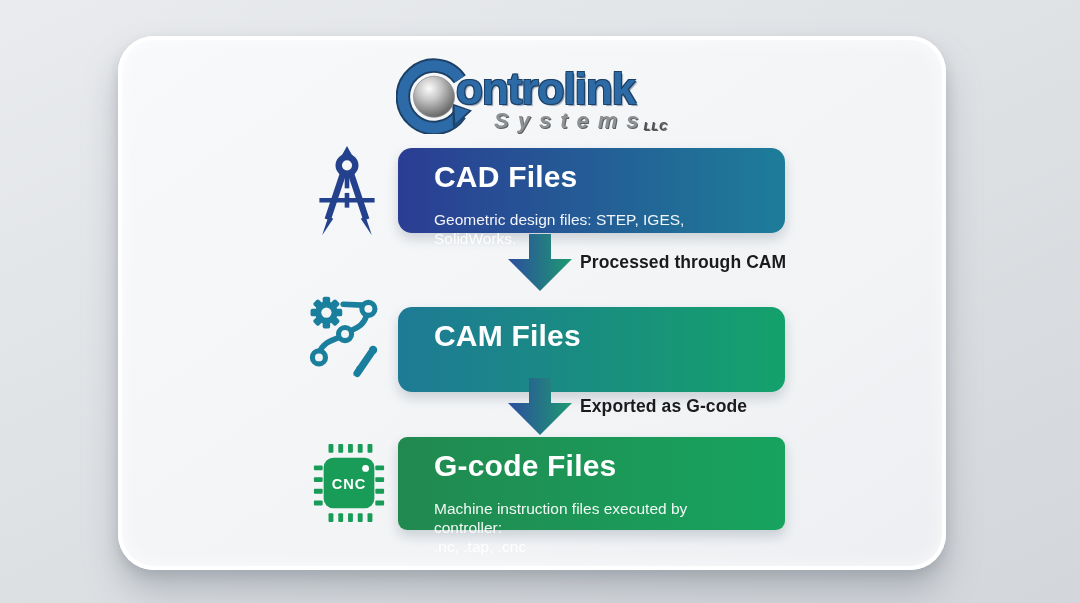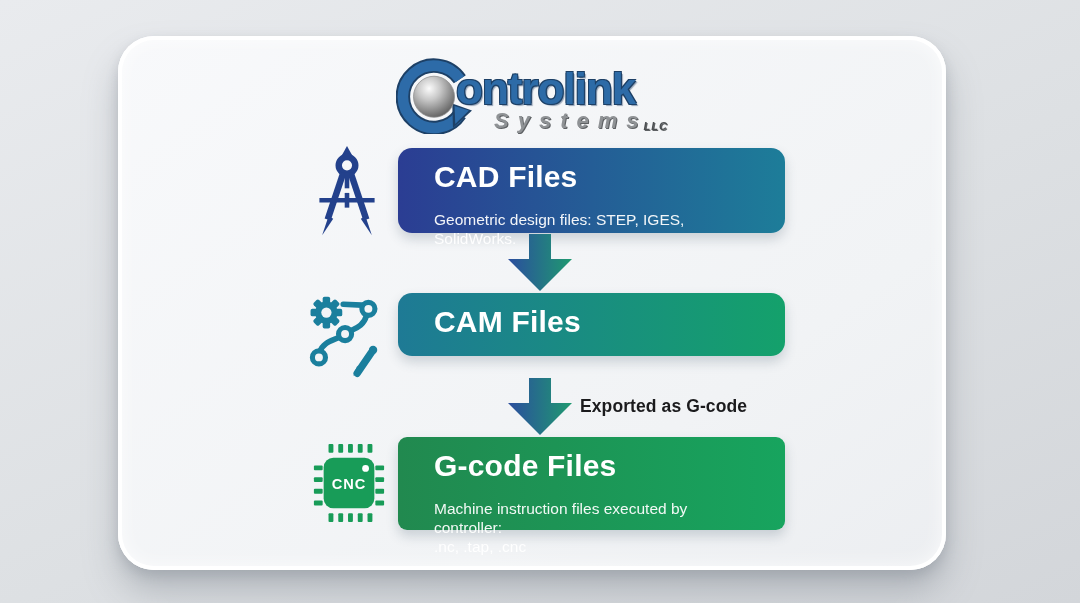--- a/index.html
+++ b/index.html
@@ -37,21 +37,21 @@
   }
   .llc { font-size:11px; letter-spacing:1px; color:#4c4f52; margin-left:-4px; padding-bottom:2px; font-weight:800; }
 
   
   .step {
     position:absolute; left:280px; width:387px; border-radius:14px;
     padding:12px 36px; color:#ffffff;
     box-shadow:0 6px 12px rgba(60,80,100,.22);
   }
   .step-cad   { top:112px; height:85px; background:linear-gradient(90deg,#2b3d93 0%,#1d7d99 100%); }
-  .step-cam   { top:257px; height:63px; background:linear-gradient(90deg,#1e7a95 0%,#14a16b 100%); }
+  .step-cam   { top:271px; height:85px; background:linear-gradient(90deg,#1e7a95 0%,#14a16b 100%); }
   .step-gcode { top:401px; height:93px; background:linear-gradient(90deg,#21894f 0%,#17a45e 100%);border-radius:9px; }
   .step-title { font-size:30px; font-weight:800; line-height:1.12; letter-spacing:.2px; }
   .step-sub   { font-size:15.5px; line-height:1.25; color:rgba(255,255,255,.94); margin-top:16px; }
 
   
   .icon-slot { position:absolute; display:flex; align-items:center; justify-content:flex-end; }
   .icon-compass { left:194px; top:110px; width:70px;  height:92px; }
   .icon-gear    { left:186px; top:256px; width:84px;  height:86px; }
   .icon-chip    { left:192px; top:402px; width:78px;  height:90px; }
   .icon-slot svg { width:100%; height:100%; }
@@ -123,20 +123,21 @@
       </svg>
     </div>
     <div class="step step-cad">
       <div class="step-title">CAD Files</div>
       <div class="step-sub">Geometric design files: STEP, IGES, SolidWorks.</div>
     </div>
 
     <svg class="connector-arrow arrow-1" viewBox="0 0 64 57">
       <path d="M21 0 H43 V25 H64 L32 57 L0 25 H21 Z" fill="url(#arrowGrad)"></path>
     </svg>
+    <div class="connector-label label-1">Processed through CAM</div>
 
     <div class="icon-slot icon-gear">
       <svg viewBox="0 0 90 90">
         <g transform="translate(24,21)" fill="#1a7f9d">
           <rect x="-4" y="-17" width="8" height="34" rx="2"></rect>
           <rect x="-4" y="-17" width="8" height="34" rx="2" transform="rotate(45)"></rect>
           <rect x="-4" y="-17" width="8" height="34" rx="2" transform="rotate(90)"></rect>
           <rect x="-4" y="-17" width="8" height="34" rx="2" transform="rotate(135)"></rect>
           <circle r="12"></circle>
           <circle r="5.5" fill="#f2f4f6"></circle>

